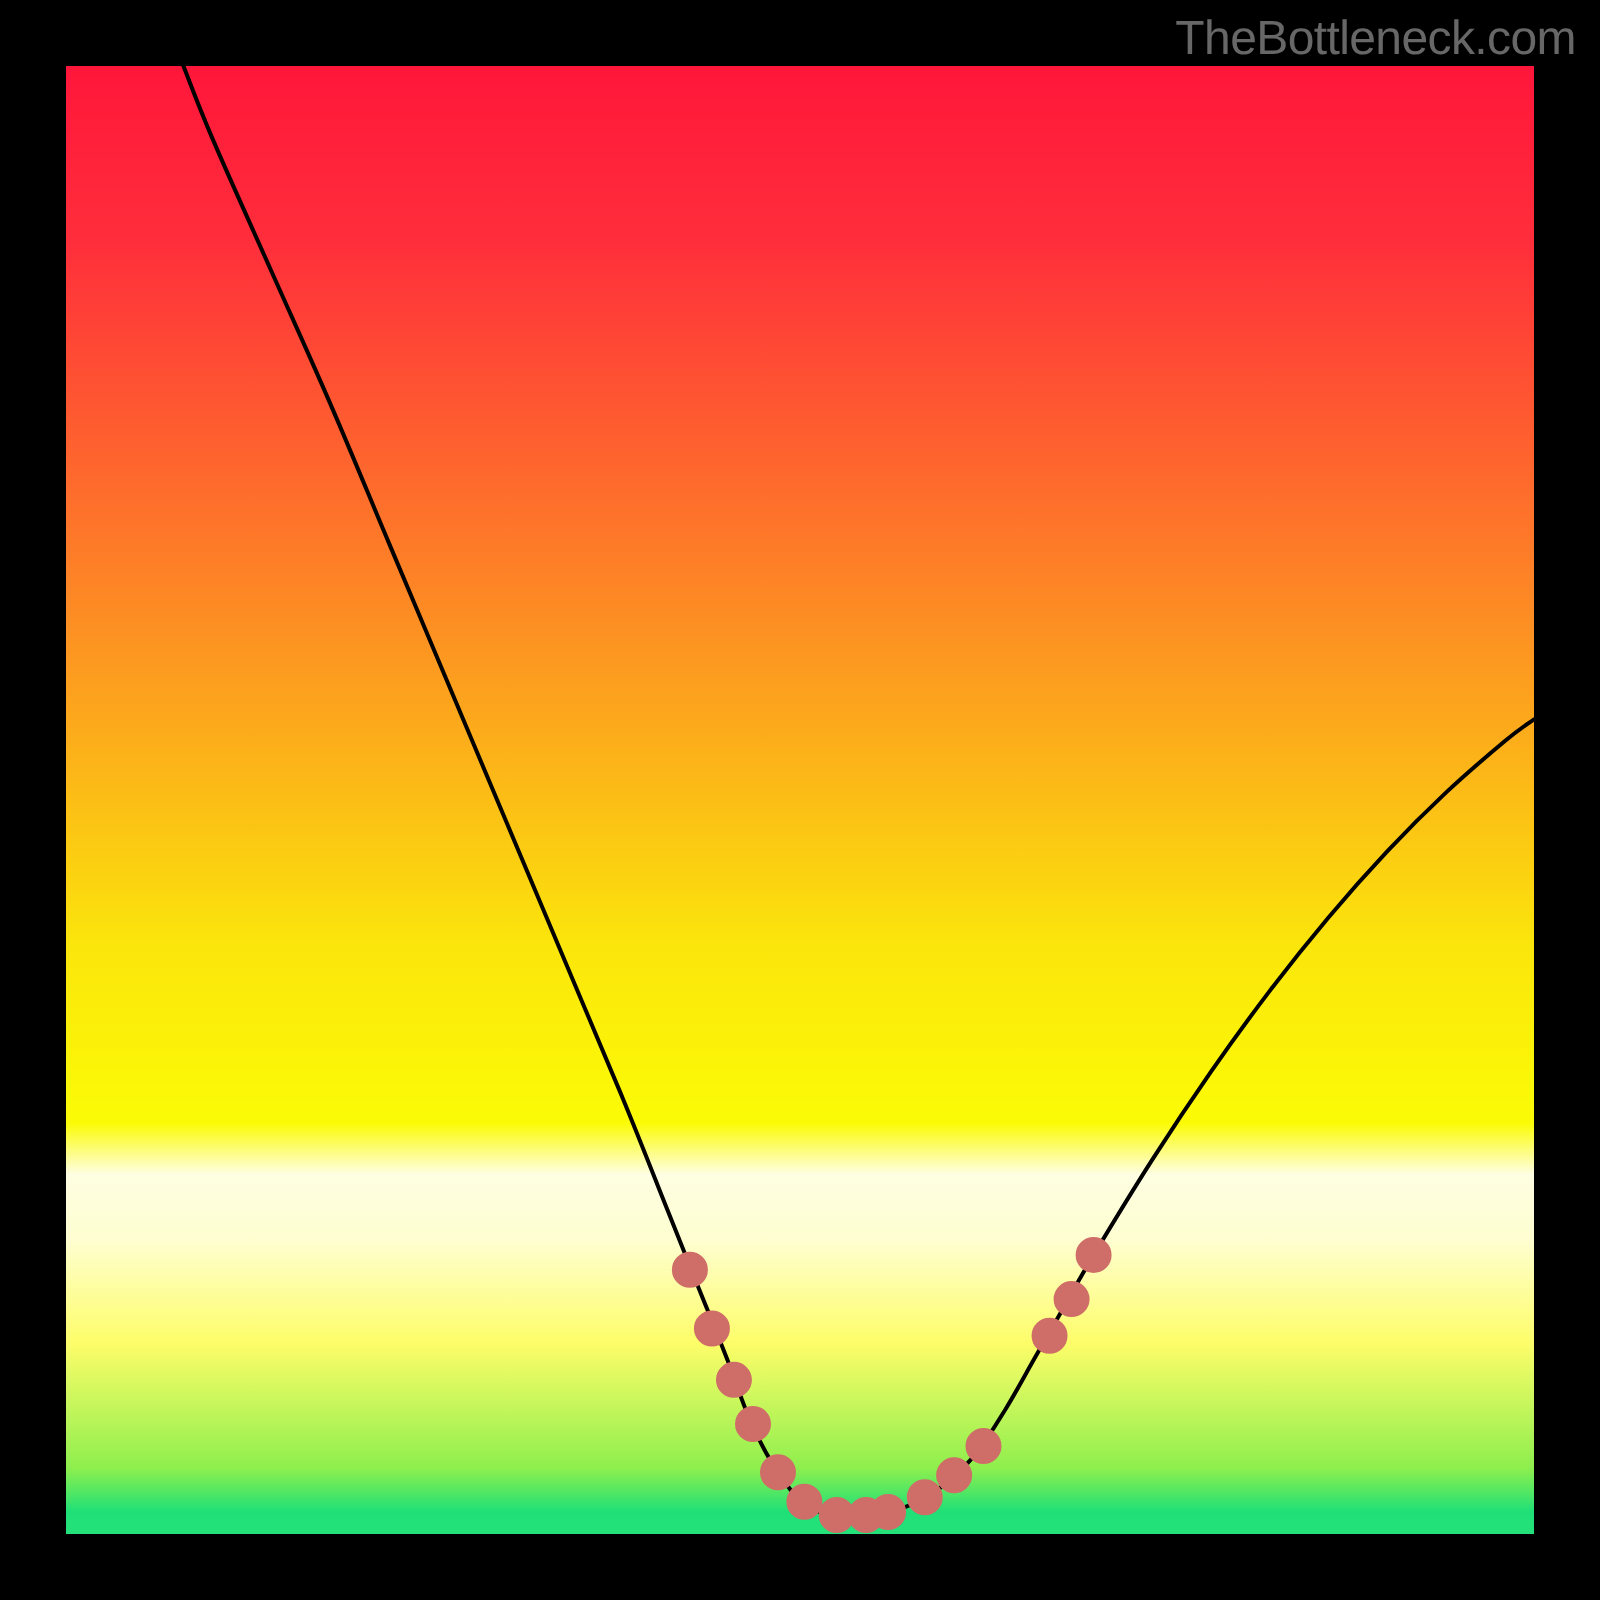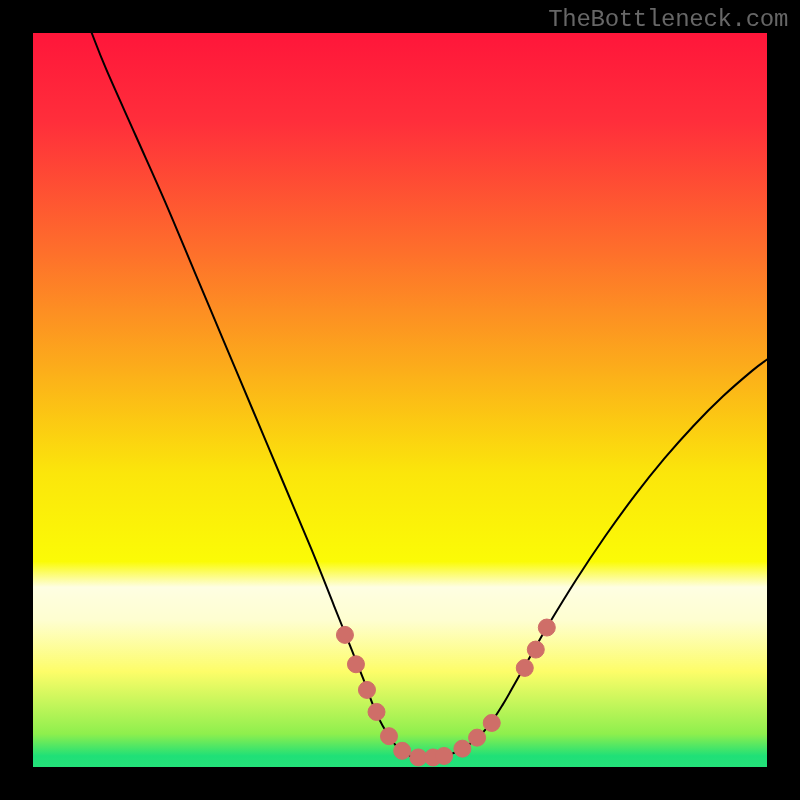--- a/index.html
+++ b/index.html
@@ -23,21 +23,21 @@
     left: 33px;
     top: 33px;
     width: 734px;
     height: 734px;
     overflow: hidden;
   }
   .watermark {
     position: absolute;
     top: 6px;
     right: 12px;
-    font-family: Liberation Mono, monospace;
+    font-family: Liberation Sans, sans-serif;
     font-size: 24px;
     font-weight: 500;
     color: #676767;
     user-select: none;
     letter-spacing: -0.3px;
   }
 </style>
 </head>
 <body>
 <div class="frame">

